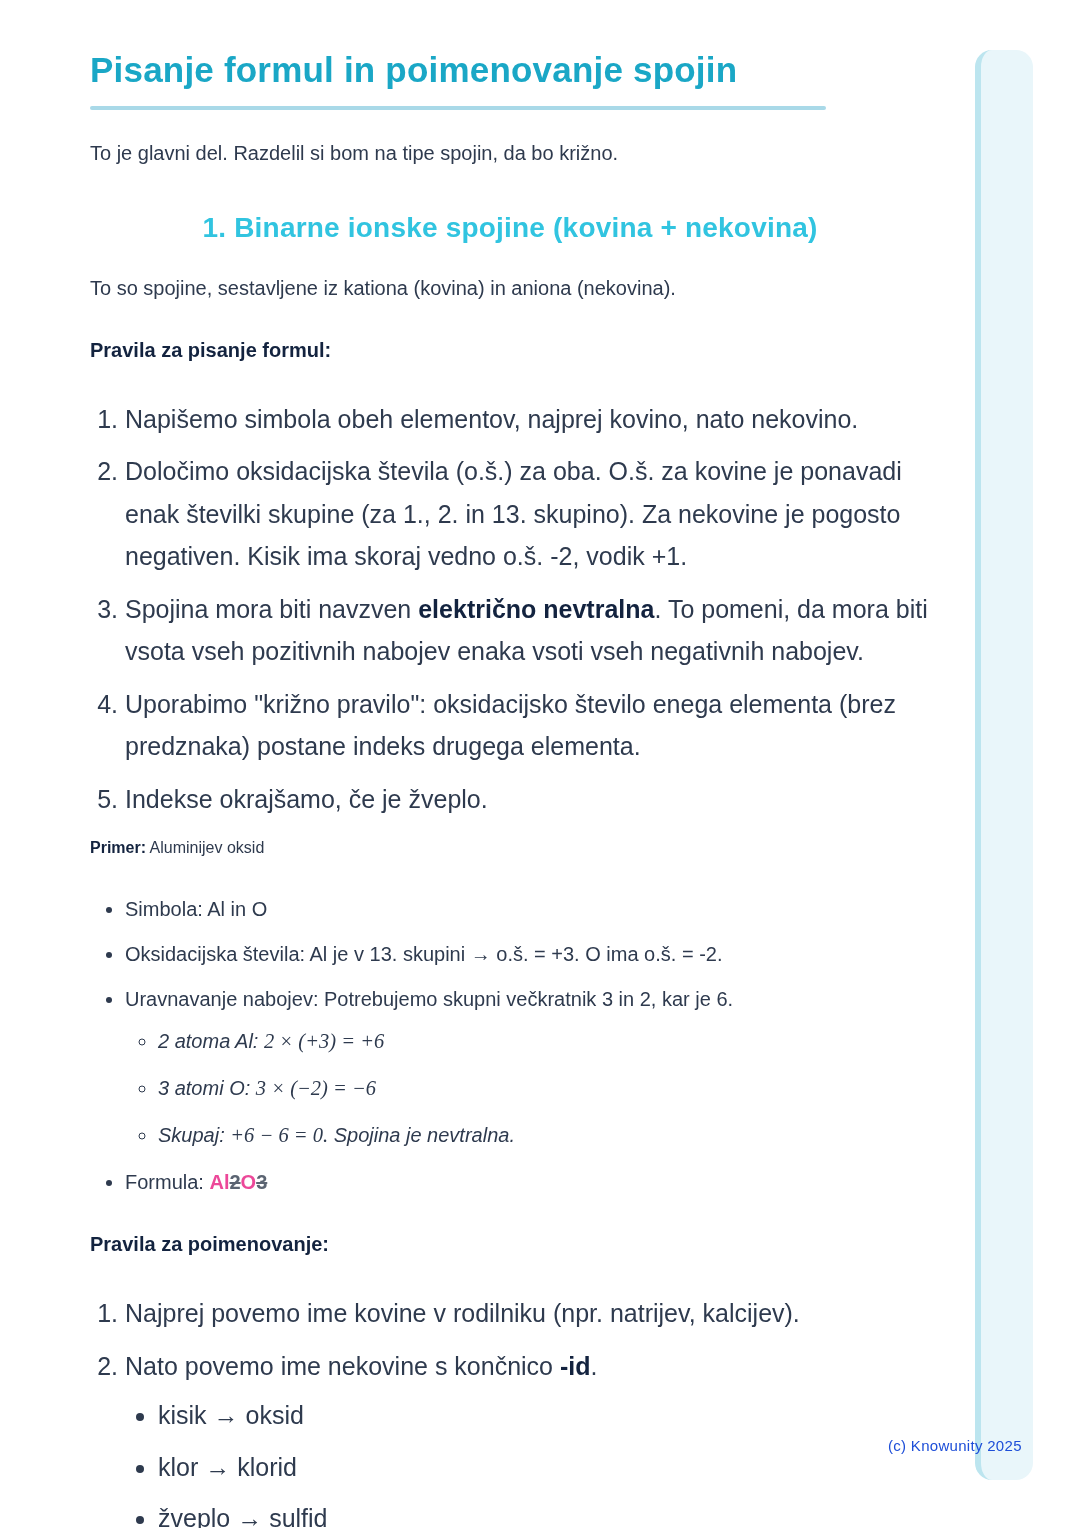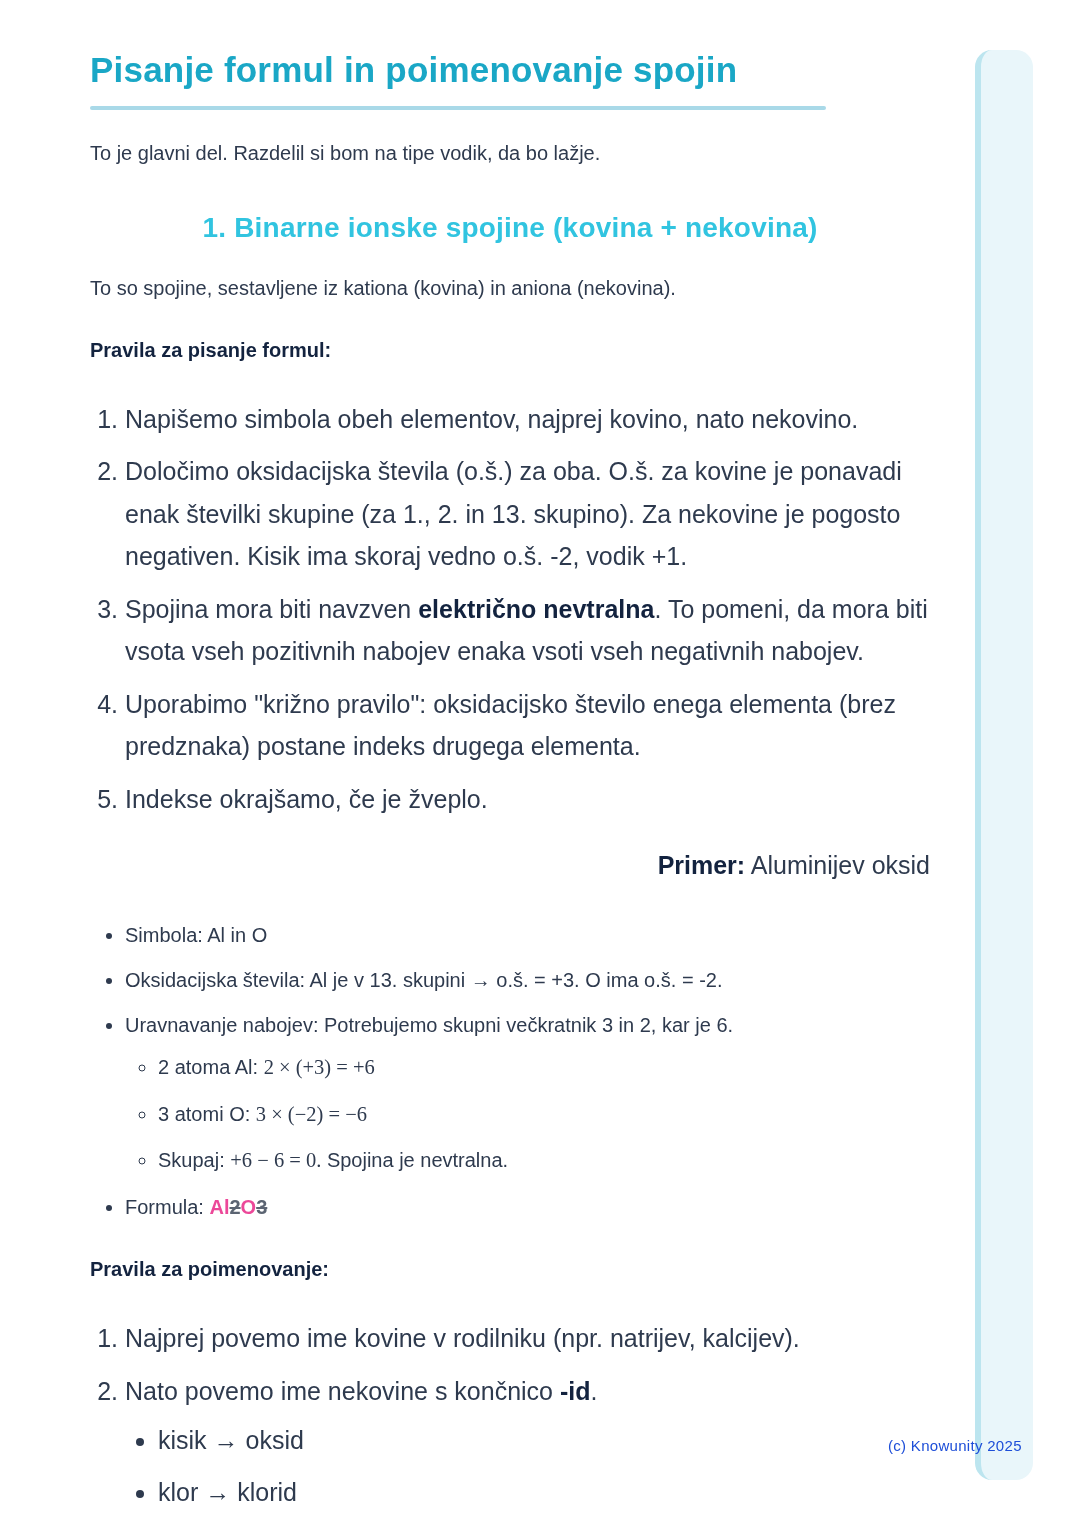--- a/index.html
+++ b/index.html
@@ -79,28 +79,28 @@
     font-size: 20px;
     line-height: 1.7;
     list-style-type: disc;
   }
   ul.bullets > li { margin-bottom: 11px; }
   ul.sub-circles {
     margin-top: 8px;
     padding-left: 33px;
     list-style-type: circle;
   }
-  ul.sub-circles > li { margin-bottom: 12px; }
+  ul.sub-circles > li { margin-bottom: 12px; font-style: italic; }
   ul.sub-discs {
     margin-top: 7px;
     padding-left: 33px;
     list-style-type: disc;
   }
   ul.sub-discs > li { margin-bottom: 9px; }
-  p.example-line { margin-top: 24px; font-size: 25px; line-height: 1.7; text-align: right; }
+  p.example-line { margin-top: 14px; font-size: 16px; line-height: 1.7; }
   strong.b { font-weight: 700; color: #13233f; }
   .math {
     font-family: "Liberation Serif", serif;
     font-size: 20.5px;
   }
   .formula-el { font-weight: 700; color: #ec4899; }
   .formula-sub {
     font-weight: 800;
     color: #5b6472;
     text-decoration: line-through;
@@ -121,21 +121,21 @@
 
 <div class="page">
 
   <div class="edge-bar"></div>
 
   <div class="content">
 
     <h1 class="doc-title">Pisanje formul in poimenovanje spojin</h1>
     <hr class="title-rule">
 
-    <p class="intro">To je glavni del. Razdelil si bom na tipe vodik, da bo lažje.</p>
+    <p class="intro">To je glavni del. Razdelil si bom na tipe spojin, da bo križno.</p>
 
     <h2 class="section-heading">1. Binarne ionske spojine (kovina + nekovina)</h2>
 
     <p class="description">To so spojine, sestavljene iz kationa (kovina) in aniona (nekovina).</p>
 
     <p class="block-label">Pravila za pisanje formul:</p>
 
     <ol class="rules">
       <li>Napišemo simbola obeh elementov, najprej kovino, nato nekovino.</li>
       <li>Določimo oksidacijska števila (o.š.) za oba. O.š. za kovine je ponavadi enak številki skupine (za 1., 2. in 13. skupino). Za nekovine je pogosto negativen. Kisik ima skoraj vedno o.š. -2, vodik +1.</li>

